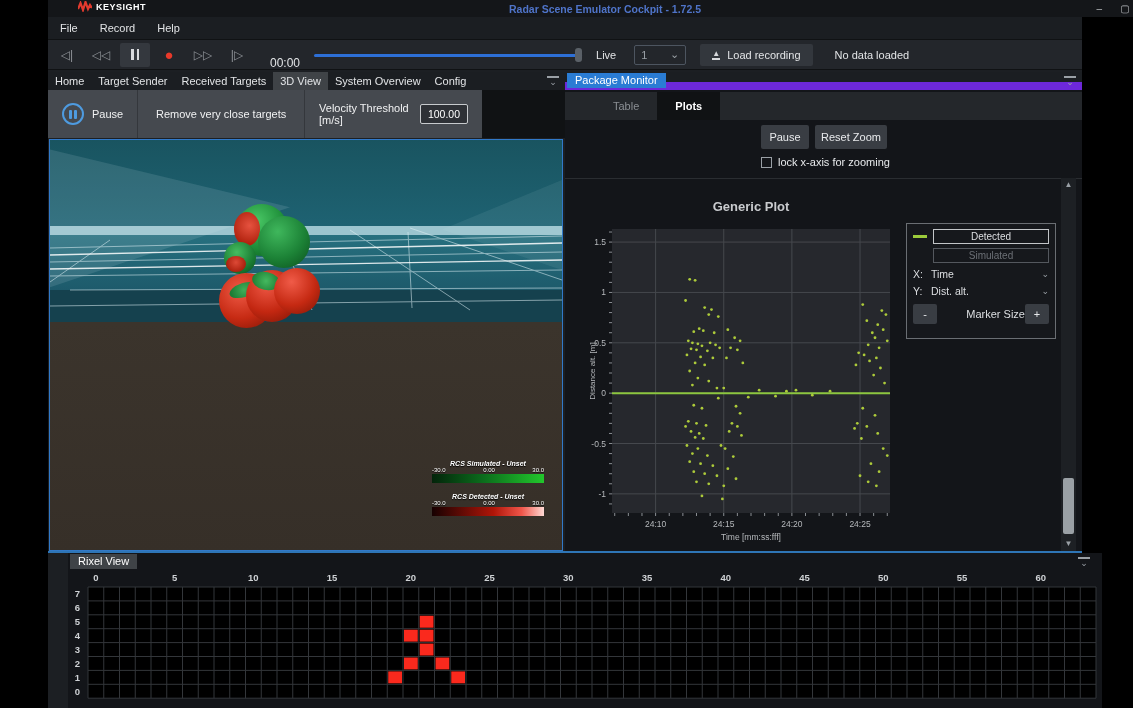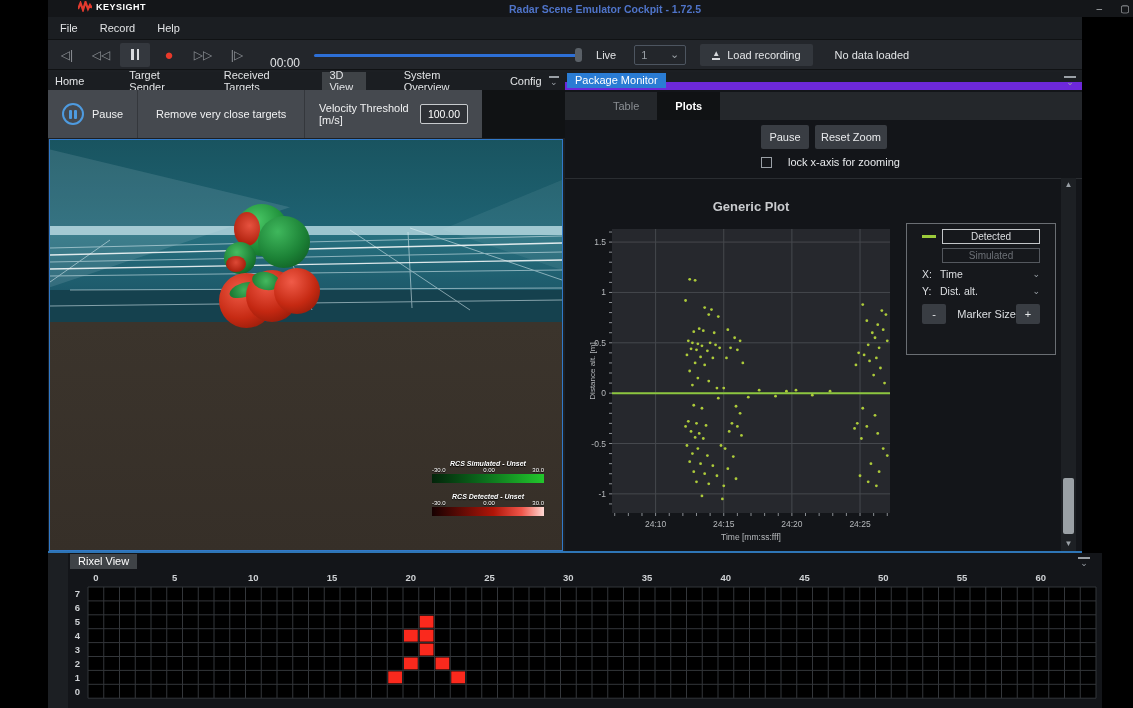--- a/index.html
+++ b/index.html
@@ -77,26 +77,26 @@
   .pm-panel { position:absolute; left:517px; top:72px; width:517px; height:479px; background:#131519; }
   .pm-header { position:absolute; left:0; top:0; width:517px; height:18px; background:#1b1e22; border-bottom:8px solid #6d28d9; }
   .pm-tag { position:absolute; left:2px; top:1px; background:#2a7cd4; color:#fff; padding:1px 8px 2px; font-size:11px; }
   .pm-tabstrip { position:absolute; left:0; top:20px; width:517px; height:28px; background:#24272b; display:flex; align-items:stretch; padding-left:30px; }
   .pm-tab { padding:0 18px; display:flex; align-items:center; color:#8a8e93; font-size:11px; }
   .pm-tab.active { background:#101214; color:#fff; font-weight:bold; }
   .pm-controls { position:absolute; left:0; top:48px; width:517px; height:58px; background:#131519; }
   .btn { background:#393d43; color:#e8eaec; border-radius:2px; display:inline-flex; align-items:center; justify-content:center; font-size:11px; }
   .pm-pause { position:absolute; left:196px; top:5px; width:48px; height:24px; }
   .pm-reset { position:absolute; left:250px; top:5px; width:72px; height:24px; }
-  .pm-check { position:absolute; left:196px; top:36px; display:flex; align-items:center; gap:16px; color:#e8eaec; }
+  .pm-check { position:absolute; left:196px; top:36px; display:flex; align-items:center; gap:6px; color:#e8eaec; }
   .checkbox { width:11px; height:11px; border:1px solid #9aa0a6; background:#131519; }
   .pm-plotarea { position:absolute; left:0; top:106px; width:517px; height:373px; background:#131519; border-top:1px solid #2a2d31; }
 
   
-  .chart-side { position:absolute; left:341px; top:44px; width:150px; height:132px; border:1px solid #6a6e73; background:#16181c; padding:5px 15px; }
+  .chart-side { position:absolute; left:341px; top:44px; width:150px; height:116px; border:1px solid #6a6e73; background:#16181c; padding:5px 6px; }
   .cs-row { display:flex; align-items:center; margin-bottom:4px; }
   .legend-dash { width:14px; height:3px; background:#9ccb3b; margin-right:6px; }
   .legend-btn { flex:1; height:15px; border:1px solid #c3c6c9; color:#dddfe2; font-size:10px; display:flex; align-items:center; justify-content:center; background:transparent; }
   .legend-btn.dim { border-color:#54585e; color:#6c7076; margin-left:20px; }
   .cs-axis { color:#dddfe2; font-size:10.5px; display:flex; align-items:center; width:100%; margin-top:5px; }
   .cs-axis .ax-name { width:18px; }
   .cs-axis .chev { margin-left:auto; color:#9aa0a6; font-size:9px; }
   .marker-row { display:flex; align-items:center; margin-top:7px; }
   .mk-btn { width:24px; height:20px; }
   .mk-label { flex:1; text-align:right; color:#dddfe2; }
@@ -163,21 +163,21 @@
       <span>⌄</span>
     </div>
     <div class="load-btn">
       <span class="upload-glyph">▲</span>
       <span>Load recording</span>
     </div>
     <span class="tb-status">No data loaded</span>
   </div>
 
   <div class="left-tabbar">
-    <div id="left-tabs" style="display:flex;gap:31px;">
+    <div id="left-tabs" style="display:flex;">
         <div class="doc-tab">Home</div>
         <div class="doc-tab">Target Sender</div>
         <div class="doc-tab">Received Targets</div>
         <div class="doc-tab active">3D View</div>
         <div class="doc-tab">System Overview</div>
         <div class="doc-tab">Config</div>
       </div>
     <div style="margin-left:auto; margin-right:6px;" class="float-icon">⌄</div>
   </div>
 

